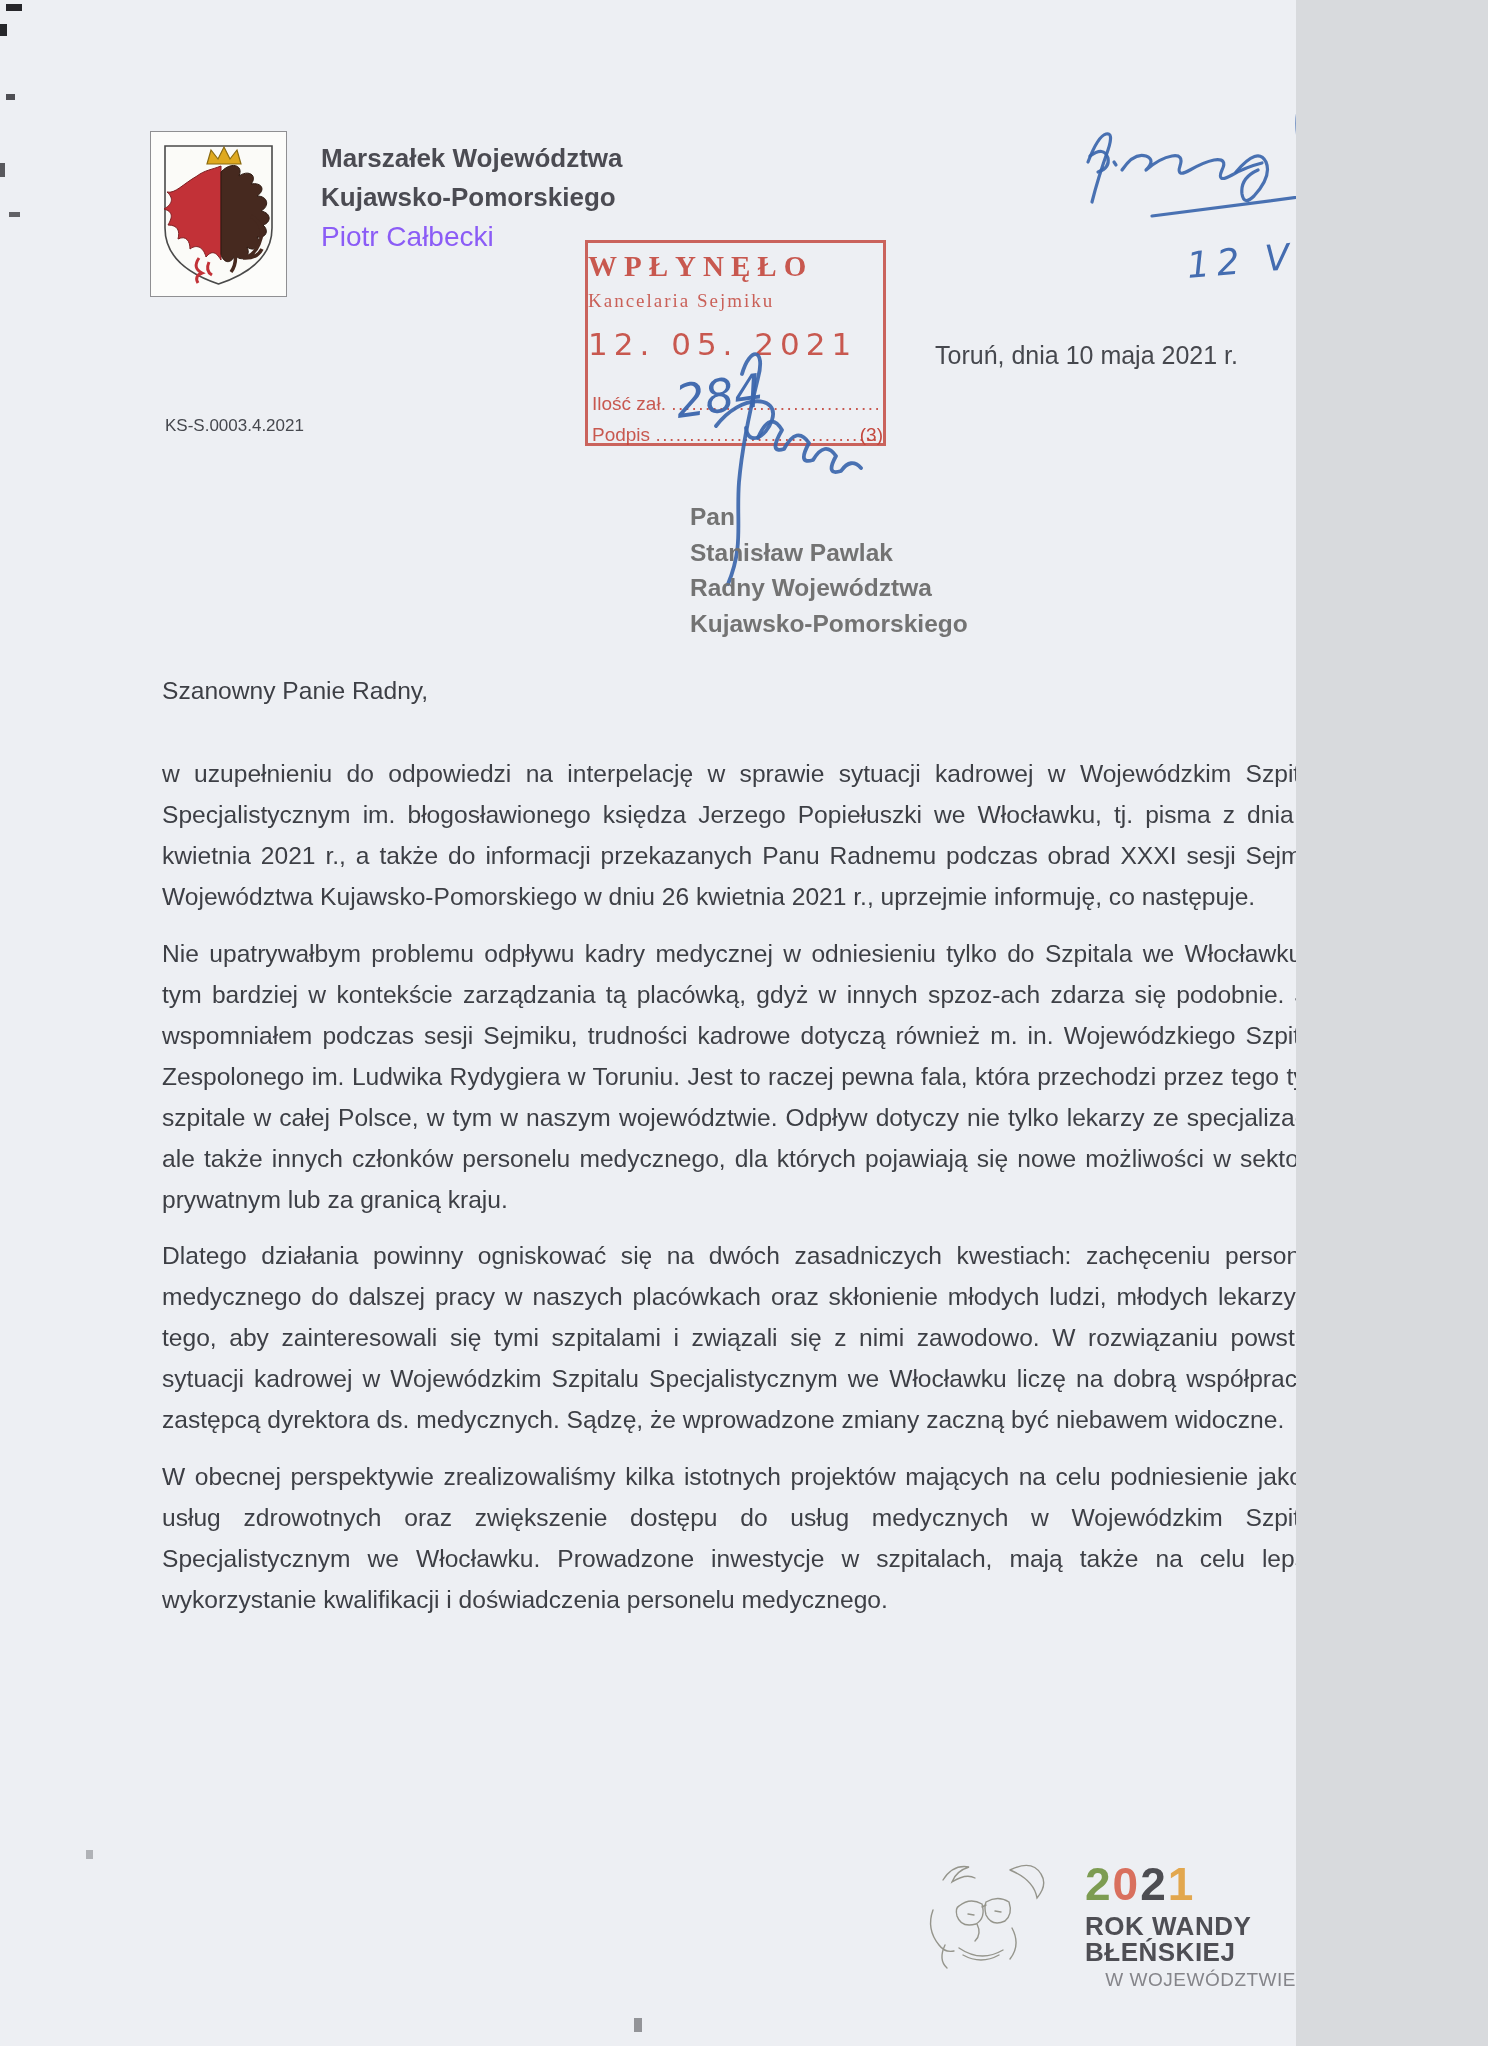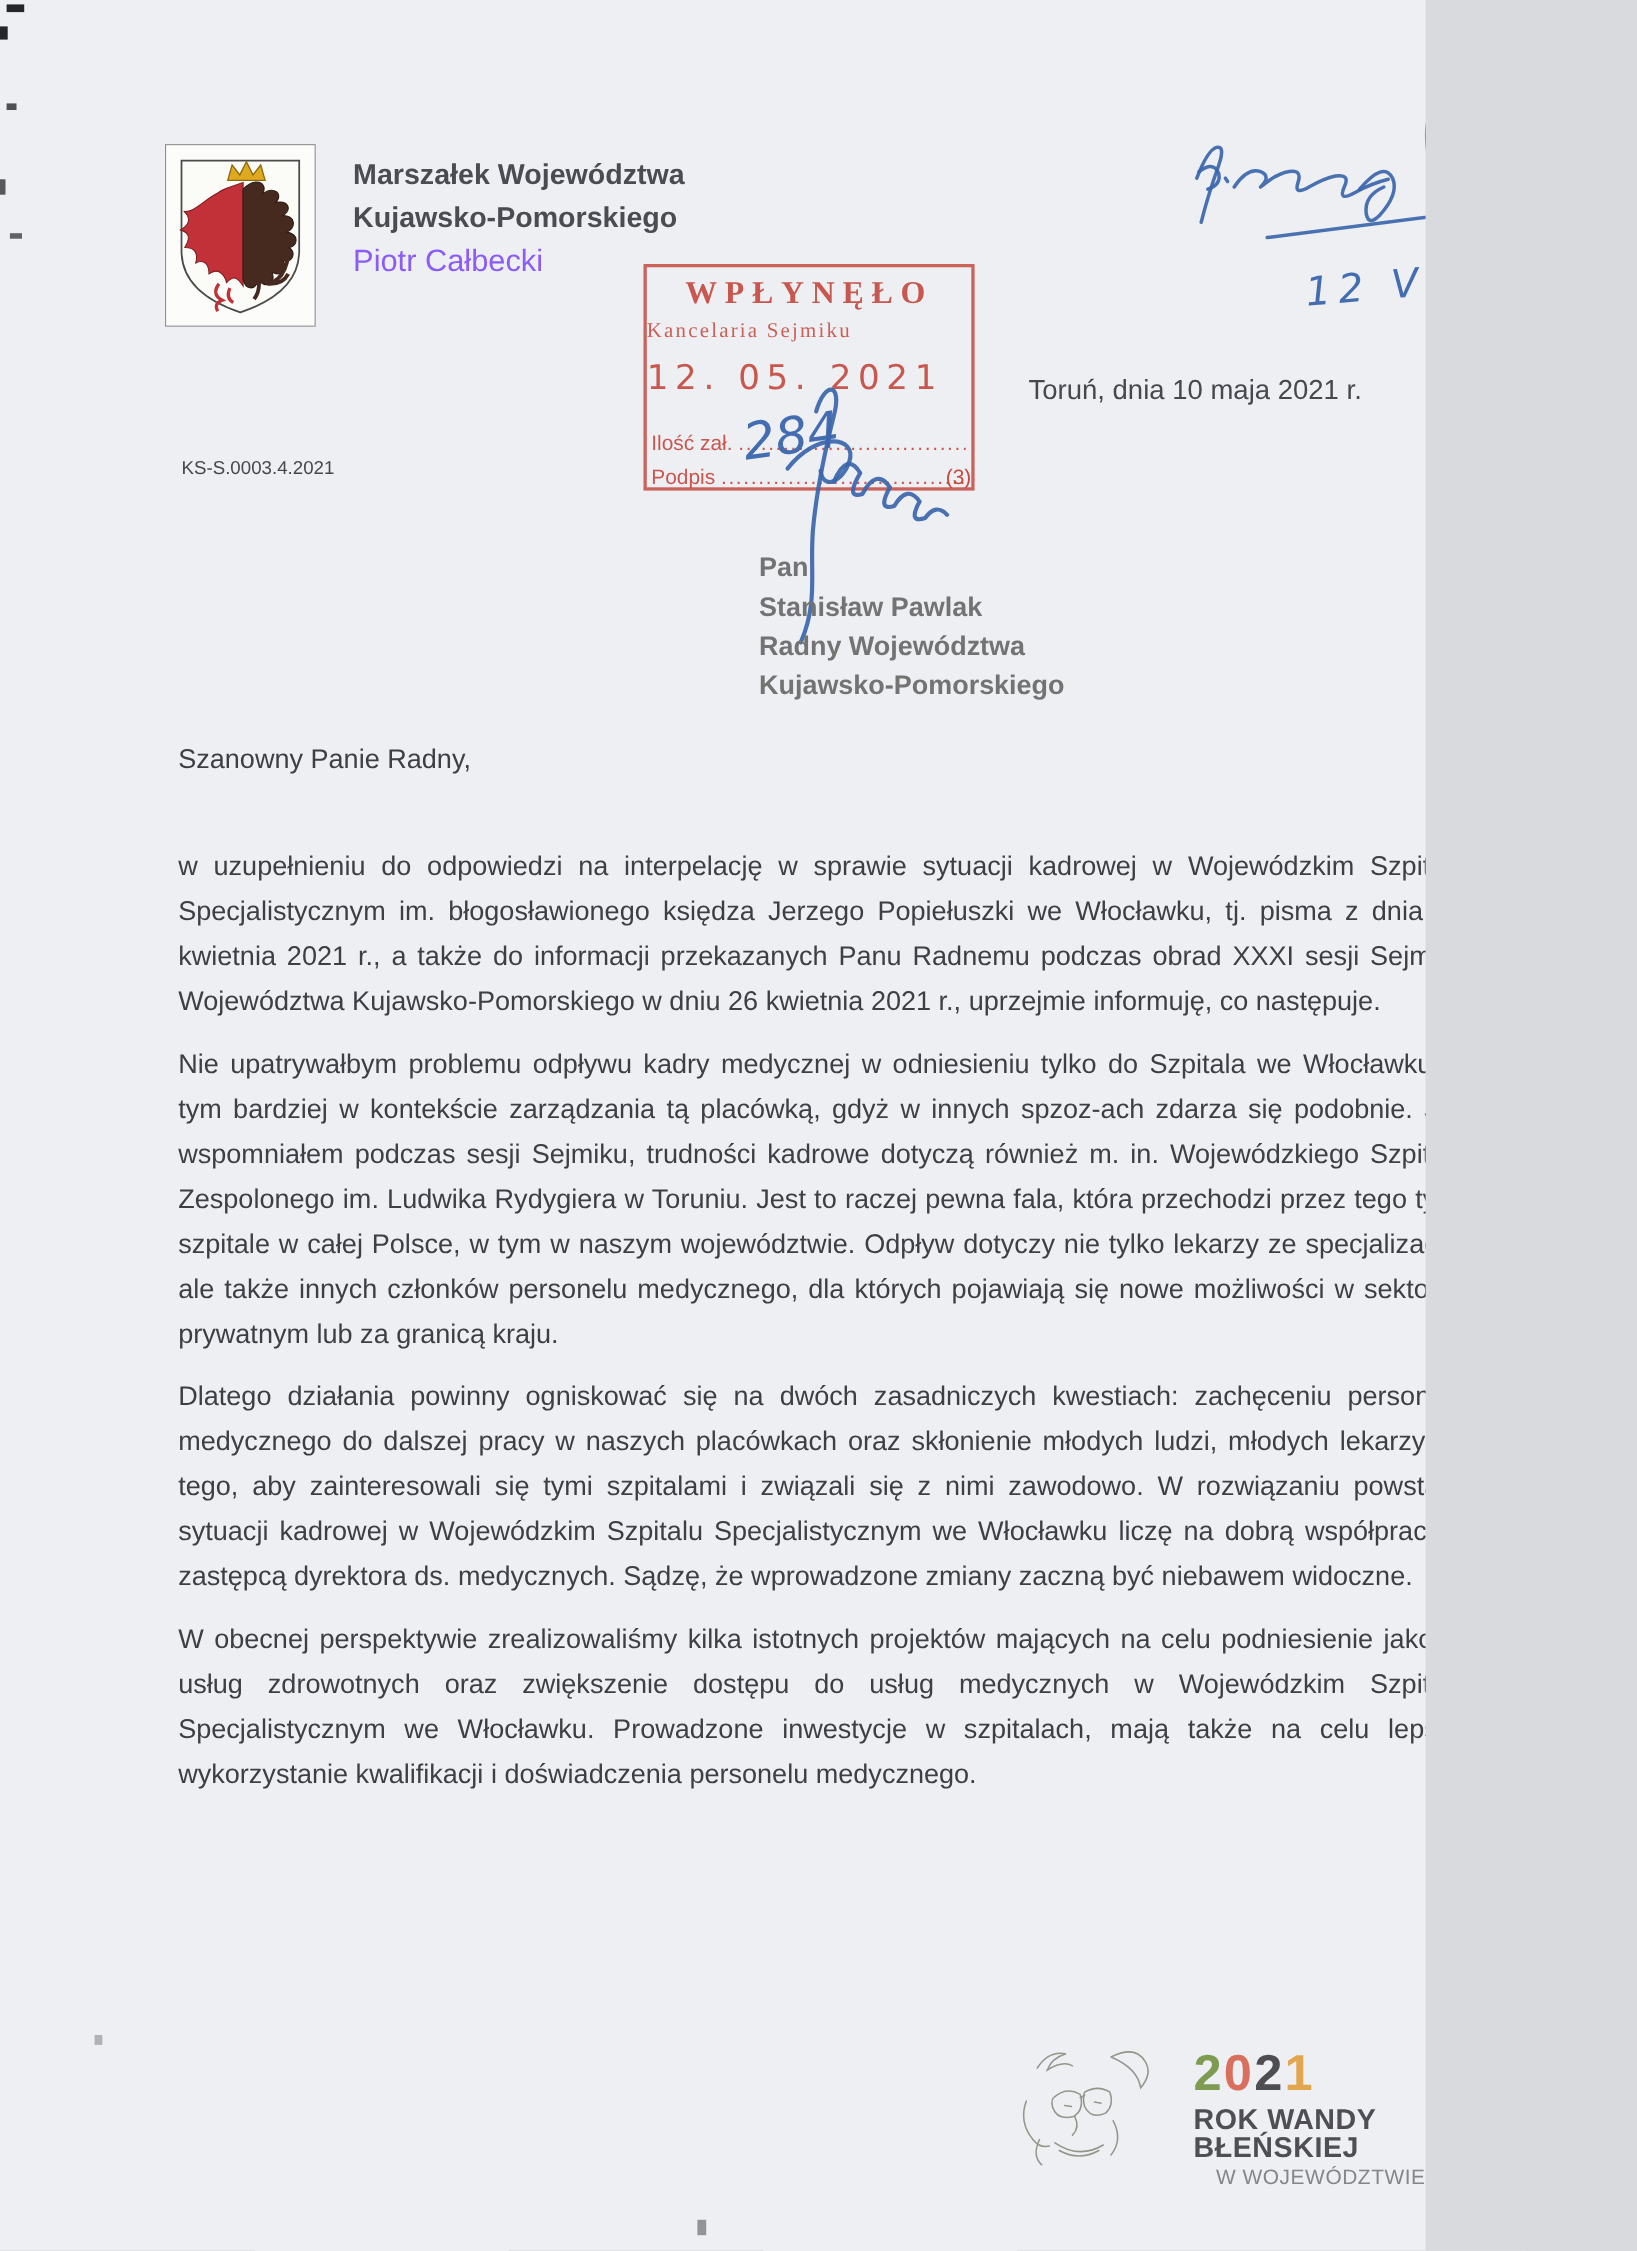--- a/index.html
+++ b/index.html
@@ -14,21 +14,21 @@
   .sender{position:absolute;left:321px;top:139px;line-height:39px;}
   .sender .l1,.sender .l2{font-size:26px;font-weight:bold;color:#4b4b52;}
   .sender .l3{font-size:28px;color:#8b5cf6;}
   
   .annot{position:absolute;left:1040px;top:20px;width:430px;height:340px;}
   .ink{stroke:#3b66ad;fill:none;stroke-width:3.2;stroke-linecap:round;stroke-linejoin:round;opacity:.92;}
   .ink-txt{fill:#3b66ad;font-family:"DejaVu Sans",sans-serif;font-style:italic;opacity:.95;}
   
   .stamp{position:absolute;left:585px;top:240px;width:295px;height:200px;
          border:3px solid rgba(192,64,54,.8);color:#c4483e;}
-  .stamp .w{position:absolute;top:7px;left:0;right:0;text-align:center;
+  .stamp .w{position:absolute;top:7px;left:0;right:0;text-align:left;
             font-family:"Liberation Serif",serif;font-weight:bold;font-size:29px;letter-spacing:7px;opacity:.9;}
   .stamp .k{position:absolute;top:47px;left:0;right:0;text-align:left;
             font-family:"Liberation Serif",serif;font-size:19px;letter-spacing:2px;opacity:.85;}
   .stamp .d{position:absolute;top:83px;left:0;right:0;
             font-family:"DejaVu Sans",sans-serif;font-size:31px;letter-spacing:6px;opacity:.9;}
   .stamp .row{position:absolute;left:4px;width:286px;font-size:19px;white-space:nowrap;
               overflow:hidden;opacity:.9;}
   .stamp .r1{top:150px;}
   .stamp .r2{top:181px;}
   .stamp .dots{letter-spacing:1.5px;}
@@ -37,21 +37,21 @@
   .sig{position:absolute;left:600px;top:330px;width:320px;height:290px;}
   
   .place-date{position:absolute;left:935px;top:341px;font-size:25px;color:#46484e;}
   .refno{position:absolute;left:165px;top:416px;font-size:17px;color:#46484e;}
   
   .recipient{position:absolute;left:690px;top:499px;font-size:24.5px;font-weight:bold;
              line-height:35.5px;color:#737373;}
   
   .body-text{position:absolute;left:162px;top:670px;width:1171px;font-size:24.6px;
              line-height:41px;color:#3d3f45;text-align:justify;}
-  .body-text .greet{margin:0 0 56px 0;text-align:left;}
+  .body-text .greet{margin:0 0 42px 0;text-align:left;}
   .body-text p{margin:0 0 15.5px 0;}
   
   .face{position:absolute;left:915px;top:1850px;width:150px;height:130px;}
   .sketch{stroke:#95958c;fill:none;stroke-width:1.4;stroke-linecap:round;}
   .flogo{position:absolute;left:1085px;top:1861px;line-height:1;}
   .year{font-size:46px;font-weight:bold;letter-spacing:2px;font-family:"Liberation Sans",sans-serif;}
   .y0{color:#7d9c52;}.y1{color:#d9705e;}.y2{color:#4d4d52;}.y3{color:#e2a74e;}
   .ftitle{font-size:26px;font-weight:bold;color:#4e4e54;margin-top:6px;letter-spacing:.5px;}
   .fsub{font-size:19px;color:#85858a;margin-top:5px;letter-spacing:.5px;text-align:right;}
 </style>

